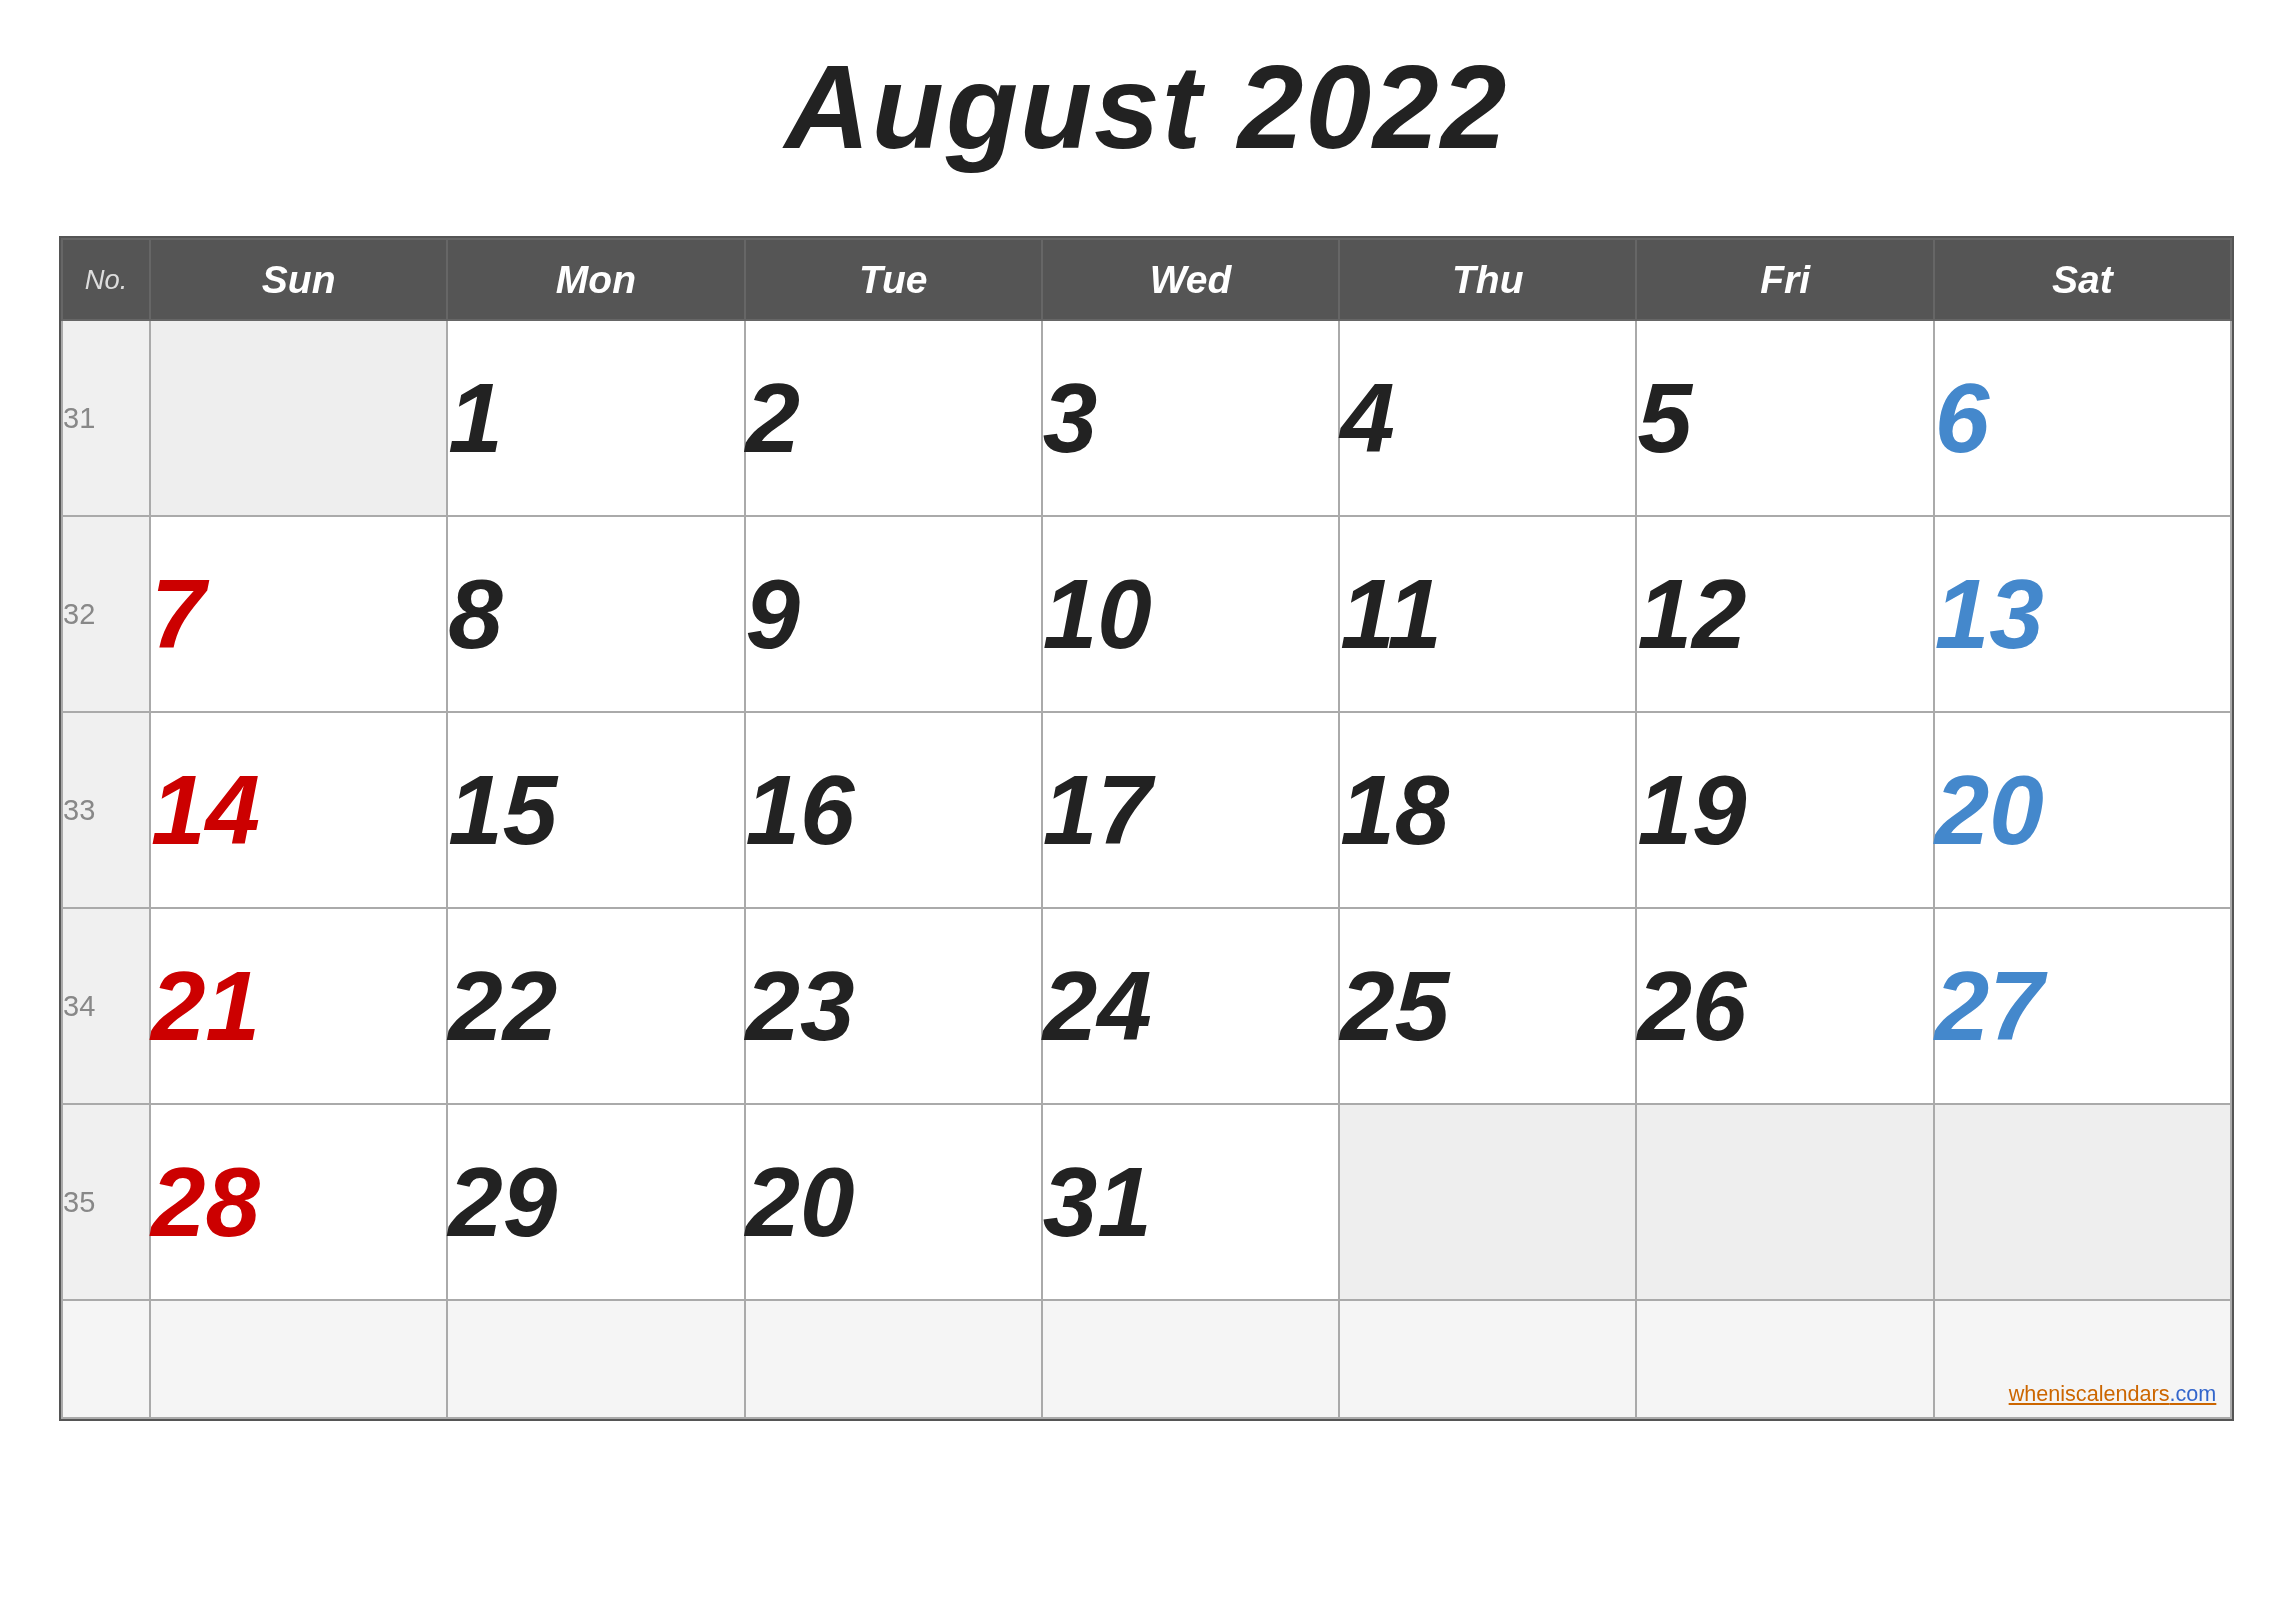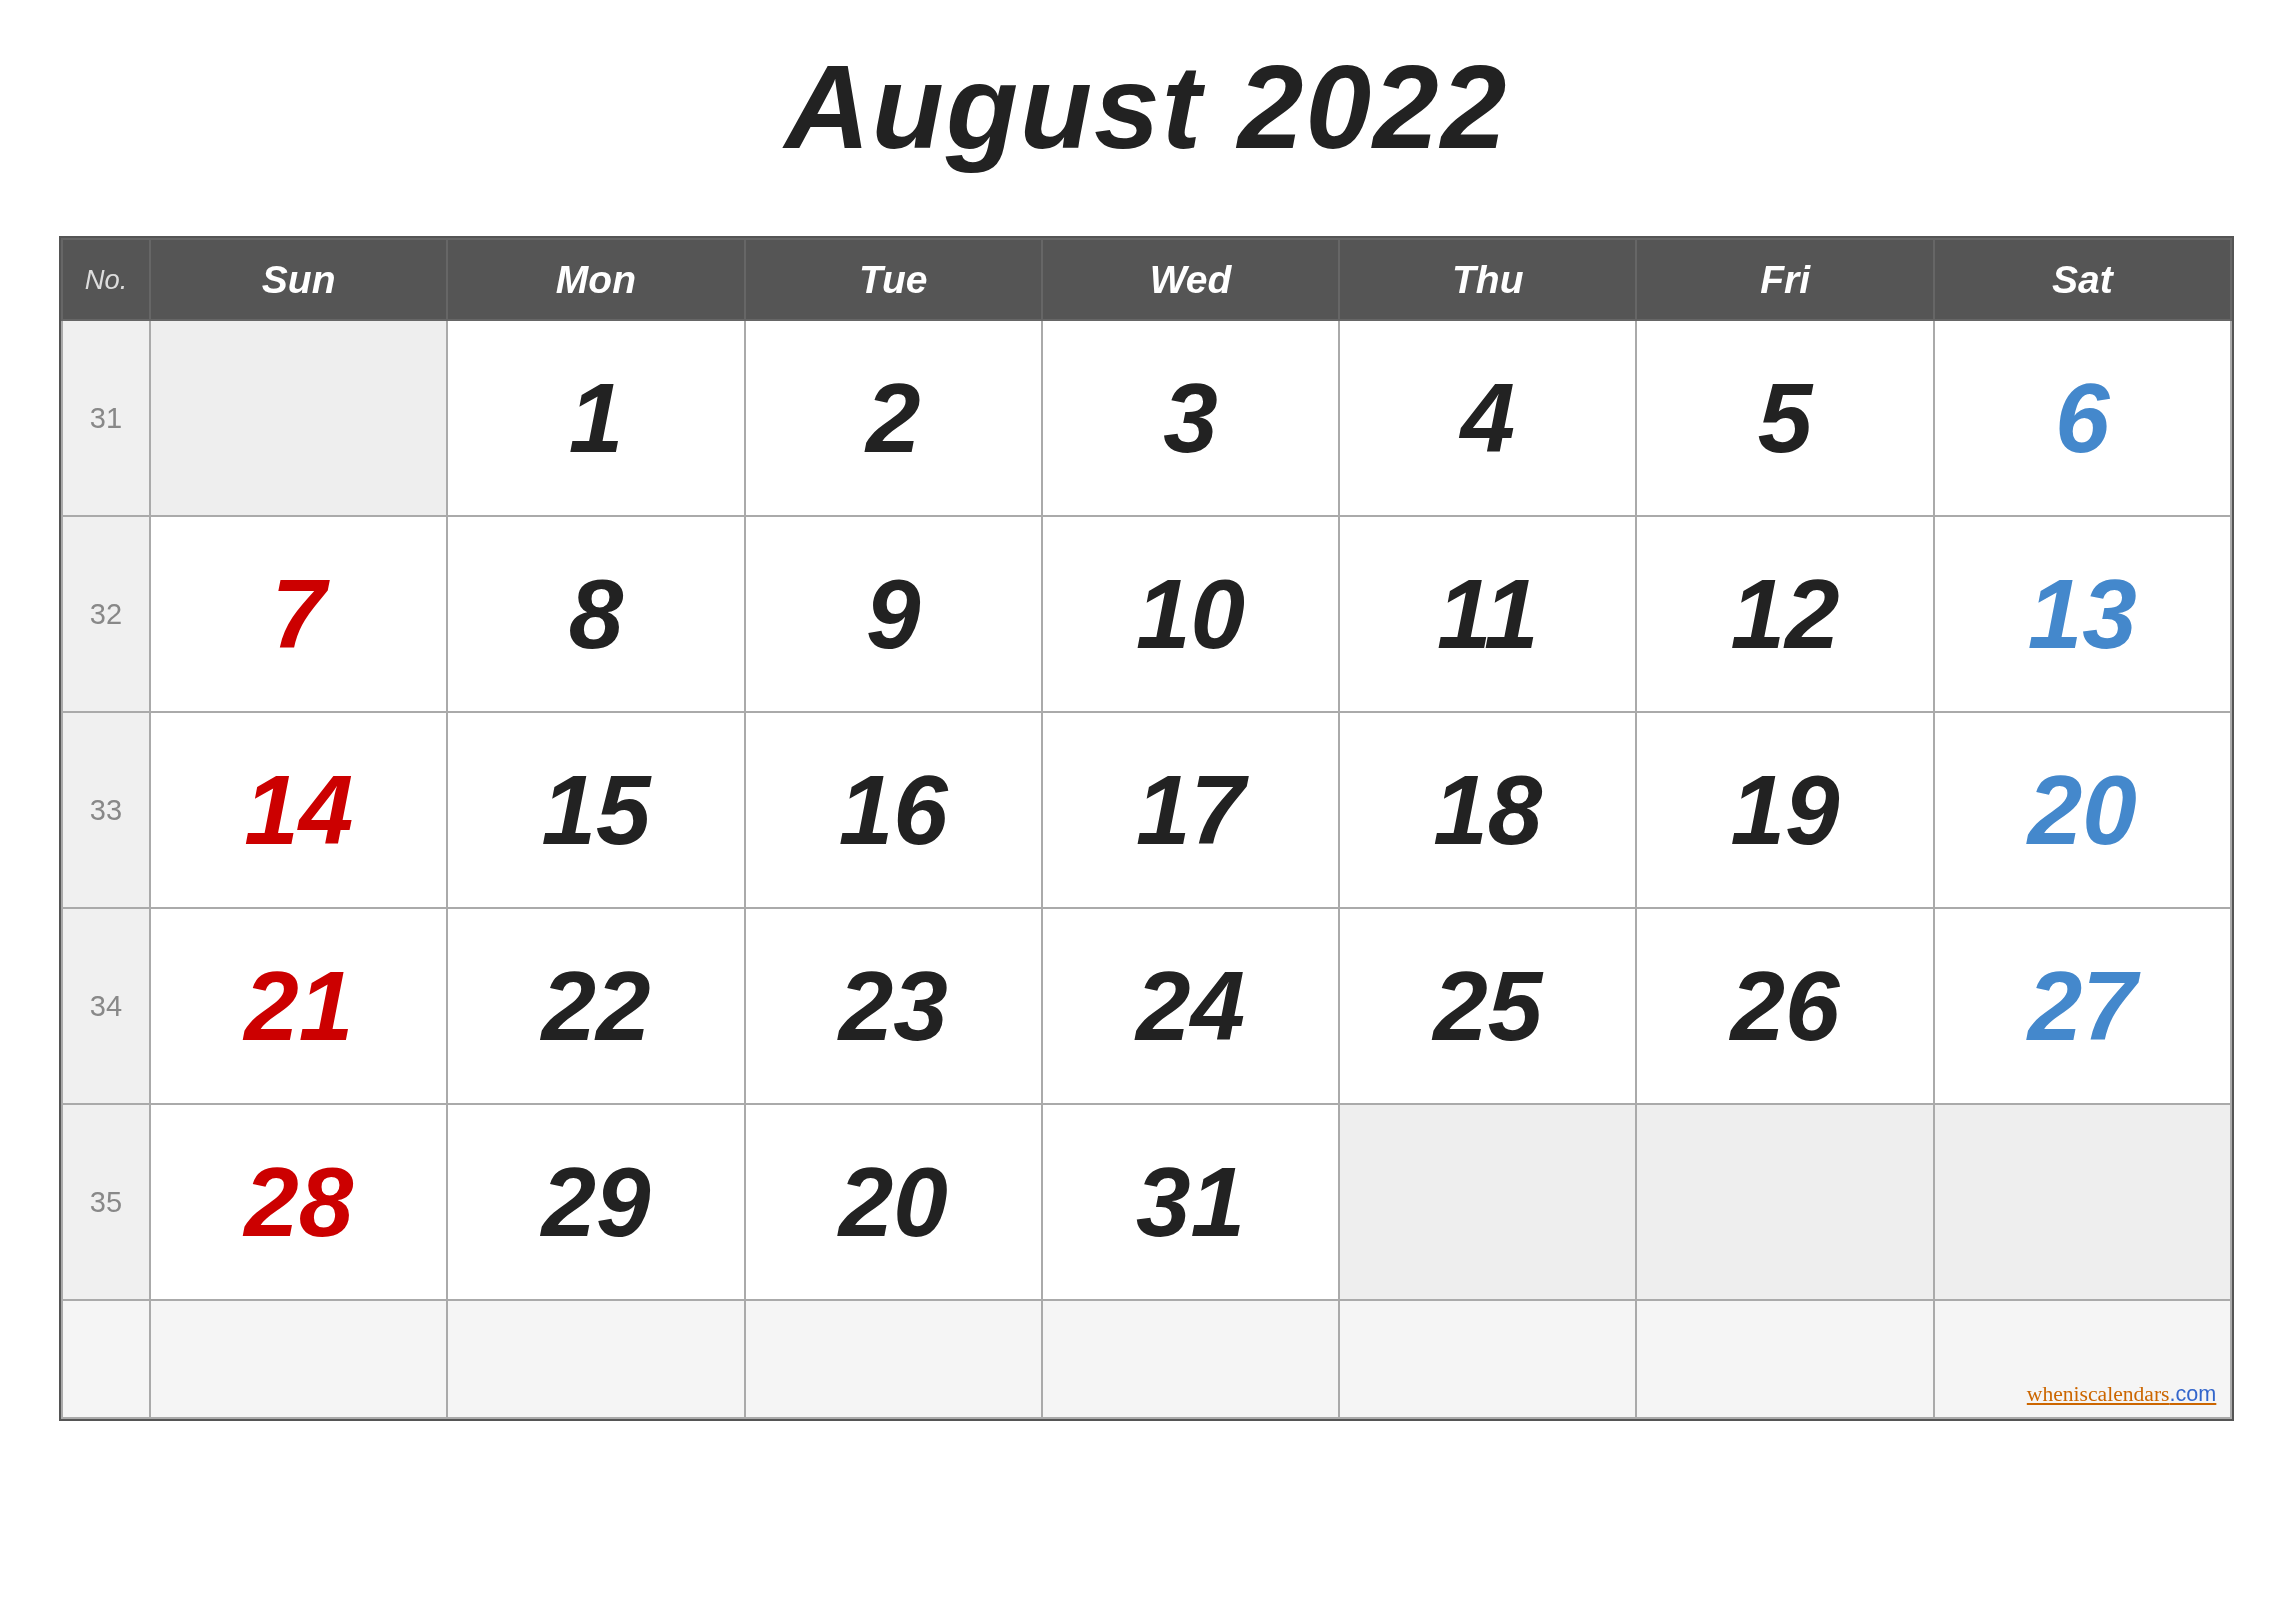--- a/index.html
+++ b/index.html
@@ -55,21 +55,21 @@
     thead tr th.no-col {
       font-size: 27.4px;
       font-weight: 400;
       color: #dddddd;
       width: 88px;
     }
 
     
     tbody tr td {
       border: 2px solid #aaaaaa;
-      text-align: center;
+      text-align: left;
       vertical-align: middle;
       height: 196px;
       font-size: 98px;
       font-weight: 700;
       font-style: italic;
       font-family: 'Segoe UI', Arial, sans-serif;
       background: #ffffff;
     }
 
     tbody tr td.no-col {
@@ -111,21 +111,20 @@
       font-size: 21.6px;
       color: #cc6600;
       text-decoration: underline;
       font-style: normal;
       font-weight: 400;
       font-family: Arial, sans-serif;
     }
 
     .watermark span.orange {
       color: #cc6600;
-      font-family: Liberation Serif, serif;
     }
     .watermark span.blue-link {
       color: #3366cc;
     }
   </style>
 </head>
 <body>
 
 <h1 class="page-title">August 2022</h1>
 

